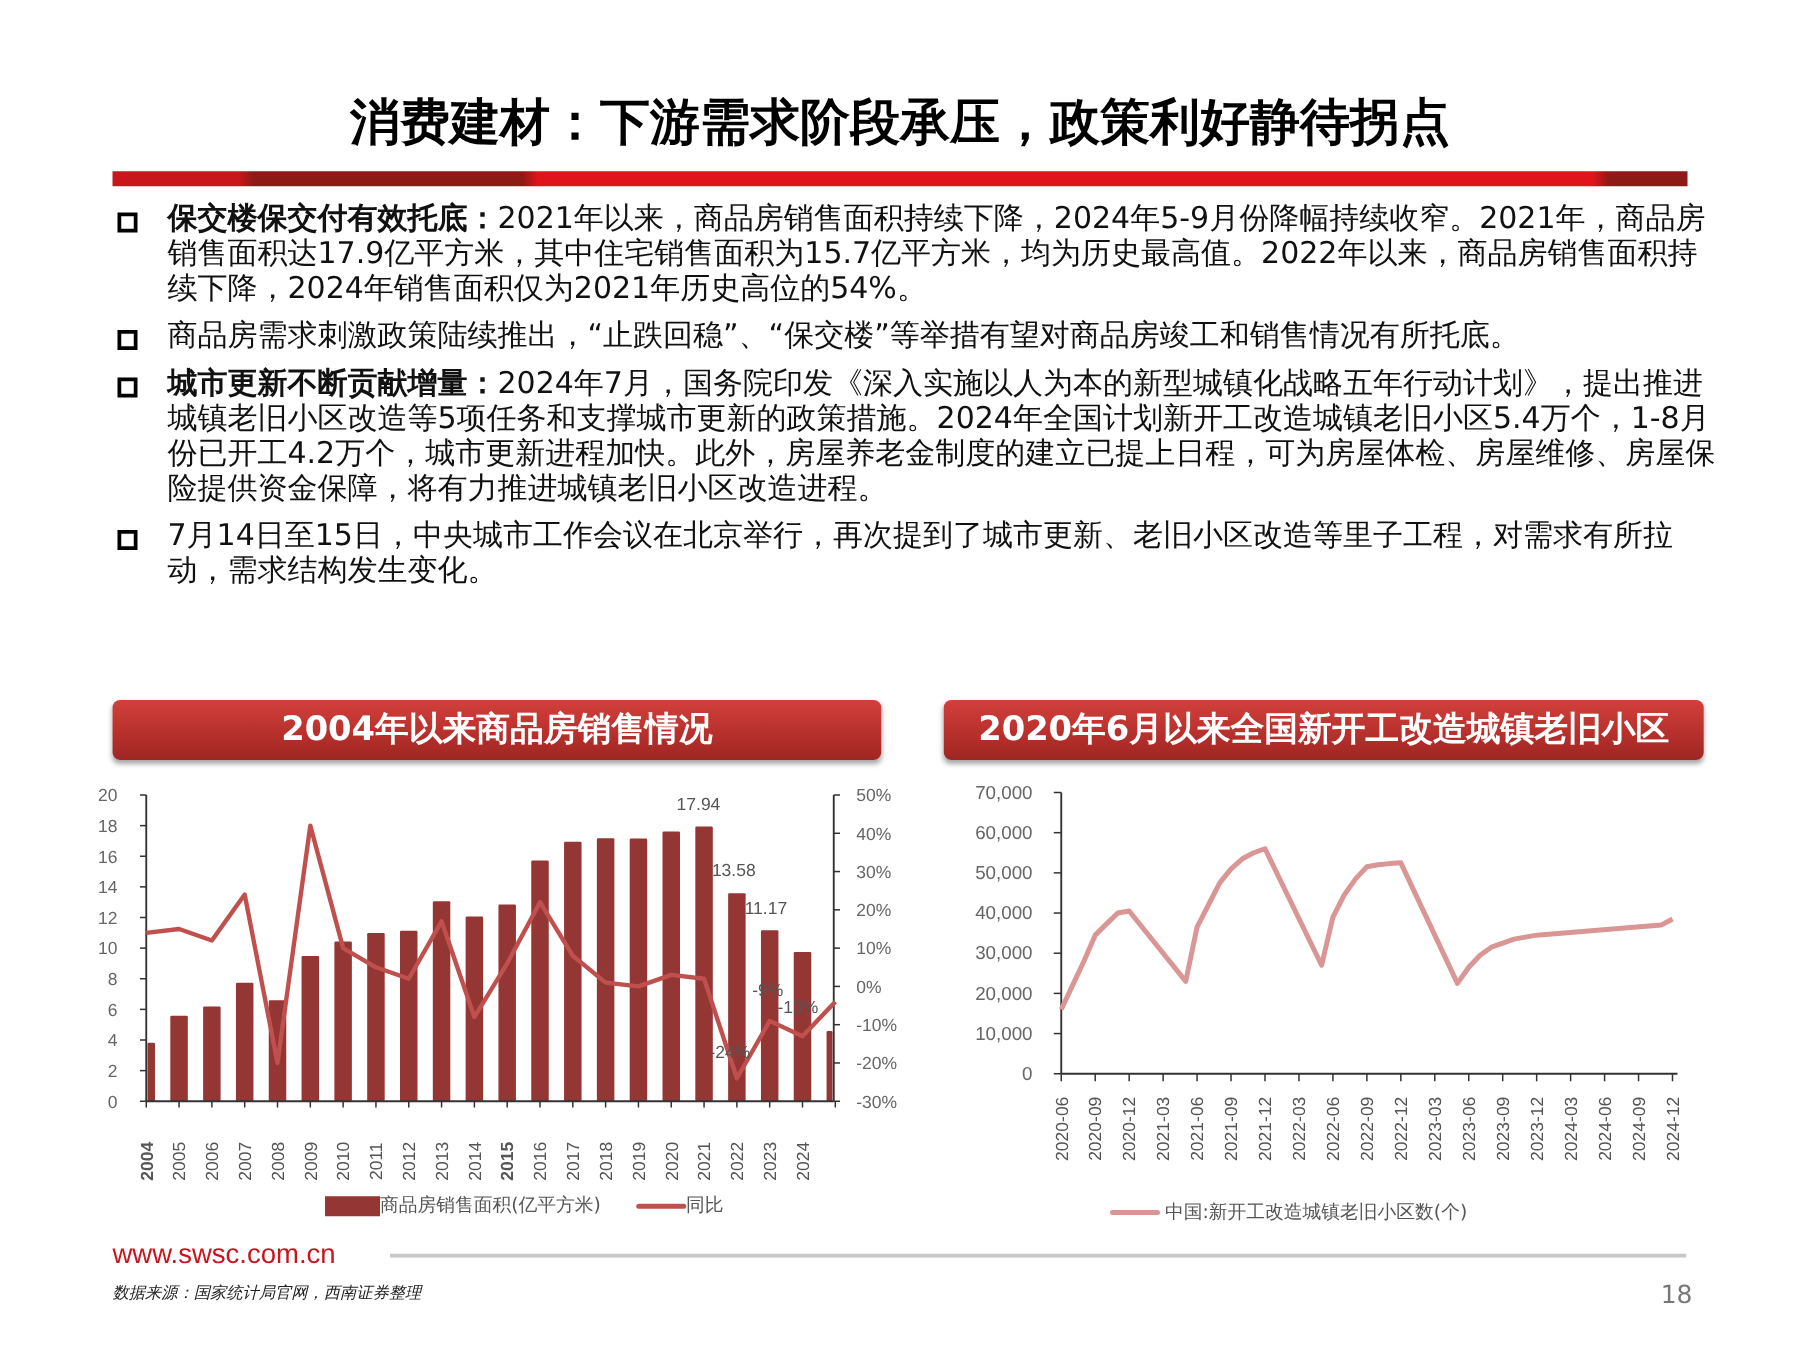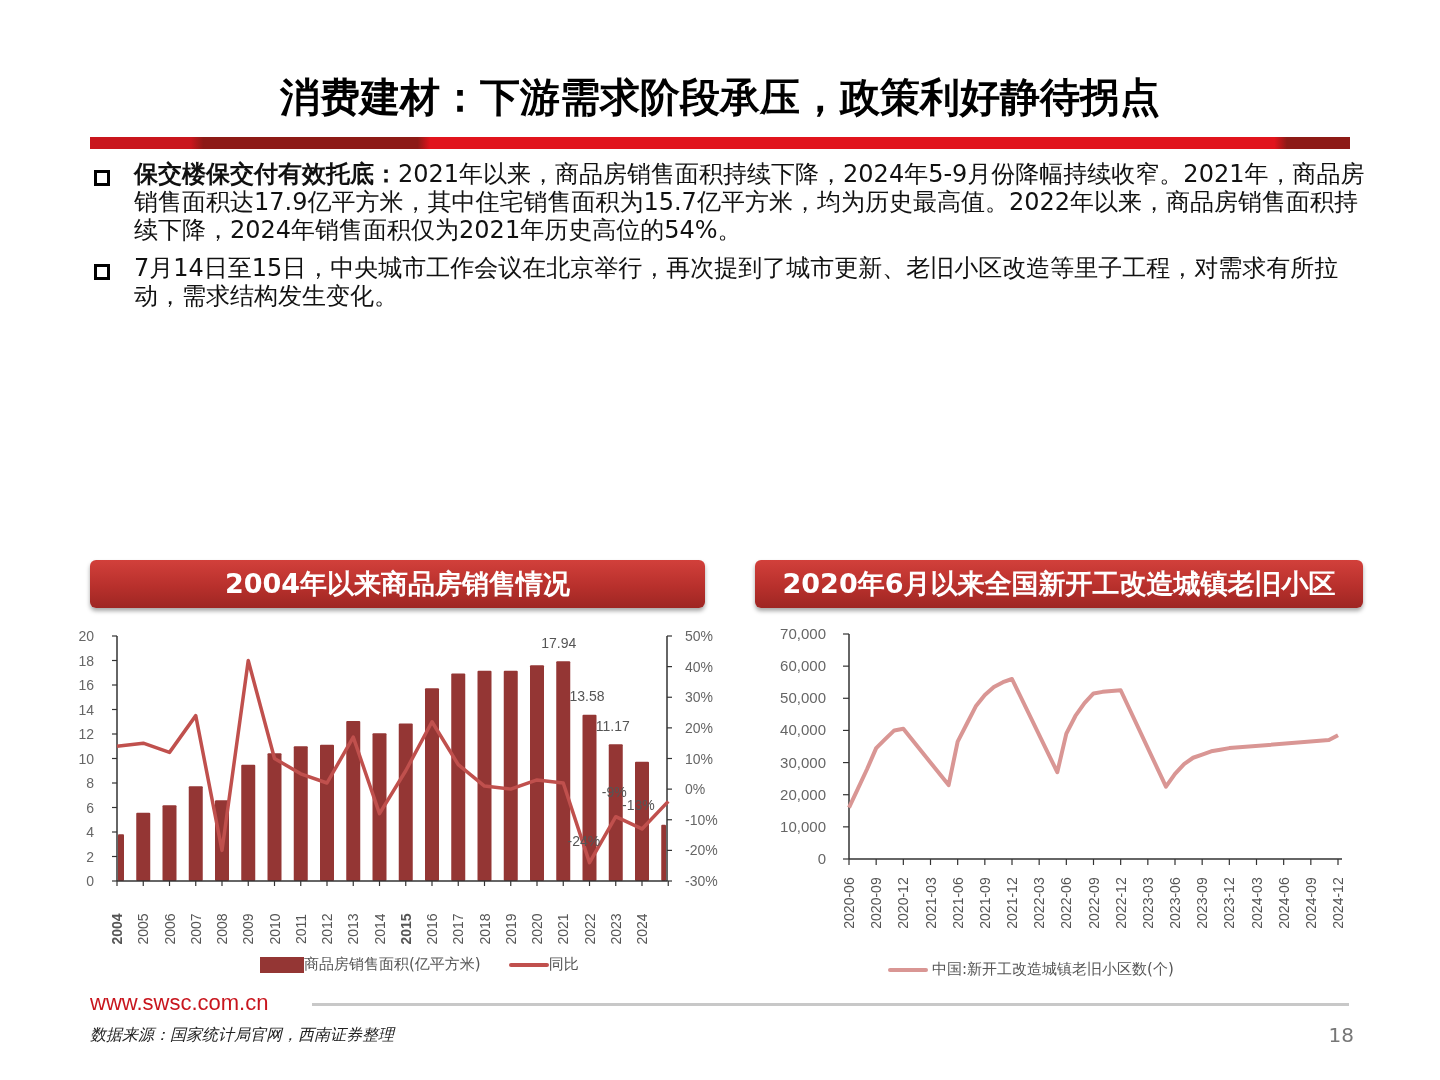--- a/index.html
+++ b/index.html
@@ -33,33 +33,41 @@
 
   svg text { font-family: "Liberation Sans", "DejaVu Sans", sans-serif; }
   .chart-svg { position: absolute; left: 0; top: 0; }
 
   .legend { position: absolute; font-size: 15px; color: #555; display: flex; align-items: center; }
   .leg-swatch-bar { display: inline-block; width: 44px; height: 16px; background: #943634; }
   .leg-swatch-line { display: inline-block; width: 40px; height: 4px; border-radius: 2px; }
 
   .footer-url { position: absolute; left: 90px; top: 990px; font-size: 22px; color: #c8161e; font-family: "Liberation Sans", sans-serif; }
   .footer-line { position: absolute; left: 312px; top: 1003px; width: 1037px; height: 3px; background: #c8c8c8; }
-  .footer-source { position: absolute; left: 90px; top: 1025px; font-size: 16px; font-style: italic; color: #222; text-align: right; }
+  .footer-source { position: absolute; left: 90px; top: 1025px; font-size: 13px; font-style: italic; color: #222; text-align: right; }
   .page-num { position: absolute; right: 86px; top: 1023px; font-size: 20px; color: #777; }
 </style>
 </head>
 <body>
 
 <div class="title">消费建材：下游需求阶段承压，政策利好静待拐点</div>
 <div class="title-bar"></div>
 
 <div class="bullets">
   <div class="bullet">
     <span class="box"></span>
     <b>保交楼保交付有效托底：</b><span>2021年以来，商品房销售面积持续下降，2024年5-9月份降幅持续收窄。2021年，商品房销售面积达17.9亿平方米，其中住宅销售面积为15.7亿平方米，均为历史最高值。2022年以来，商品房销售面积持续下降，2024年销售面积仅为2021年历史高位的54%。</span>
+  </div>
+  <div class="bullet">
+    <span class="box"></span>
+    <span>商品房需求刺激政策陆续推出，“止跌回稳”、“保交楼”等举措有望对商品房竣工和销售情况有所托底。</span>
+  </div>
+  <div class="bullet">
+    <span class="box"></span>
+    <b>城市更新不断贡献增量：</b><span>2024年7月，国务院印发《深入实施以人为本的新型城镇化战略五年行动计划》，提出推进城镇老旧小区改造等5项任务和支撑城市更新的政策措施。2024年全国计划新开工改造城镇老旧小区5.4万个，1-8月份已开工4.2万个，城市更新进程加快。此外，房屋养老金制度的建立已提上日程，可为房屋体检、房屋维修、房屋保险提供资金保障，将有力推进城镇老旧小区改造进程。</span>
   </div>
   <div class="bullet">
     <span class="box"></span>
     <span>7月14日至15日，中央城市工作会议在北京举行，再次提到了城市更新、老旧小区改造等里子工程，对需求有所拉动，需求结构发生变化。</span>
   </div>
 </div>
 
 <div class="chart-header ch-left">2004年以来商品房销售情况</div>
 <div class="chart-header ch-right">2020年6月以来全国新开工改造城镇老旧小区</div>
 

